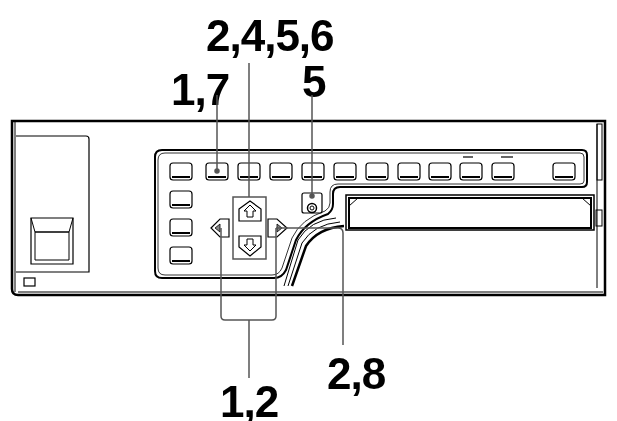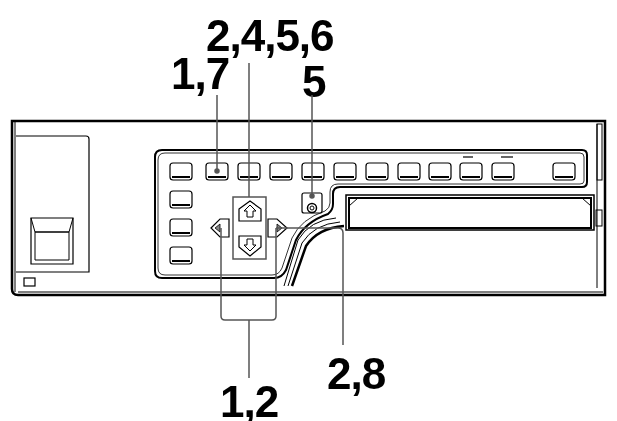--- a/index.html
+++ b/index.html
@@ -4,21 +4,21 @@
 <style>
   html,body{margin:0;padding:0;background:#fff;}
   body{width:617px;height:421px;position:relative;overflow:hidden;font-family:"Liberation Sans",sans-serif;}
   .callout{position:absolute;font-weight:bold;font-size:44px;line-height:1;color:#000;letter-spacing:-1px;}
   svg{position:absolute;left:0;top:0;}
 </style>
 </head>
 <body>
 
 <div class="callout" style="left:206px;top:14px;">2,4,5,6</div>
-<div class="callout" style="left:171px;top:52px;">1,7</div>
+<div class="callout" style="left:171px;top:68px;">1,7</div>
 <div class="callout" style="left:302px;top:60px;">5</div>
 <div class="callout" style="left:220px;top:380px;">1,2</div>
 <div class="callout" style="left:327px;top:352px;">2,8</div>
 
 <svg width="617" height="421" viewBox="0 0 617 421">
 
   <g fill="none" stroke="#000">
     <path d="M12 121 H605 V295 H18 Q12 295 12 289 Z" stroke-width="2.5"></path>
     <line x1="15" y1="121" x2="15" y2="292" stroke-width="1"></line>
     <line x1="18" y1="292" x2="603" y2="292" stroke-width="1"></line>

